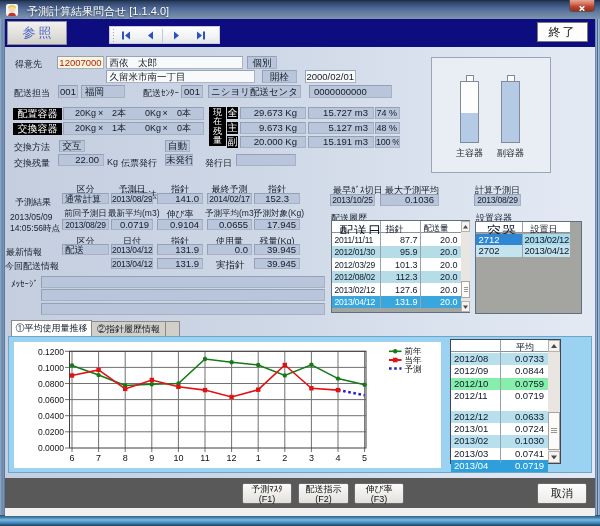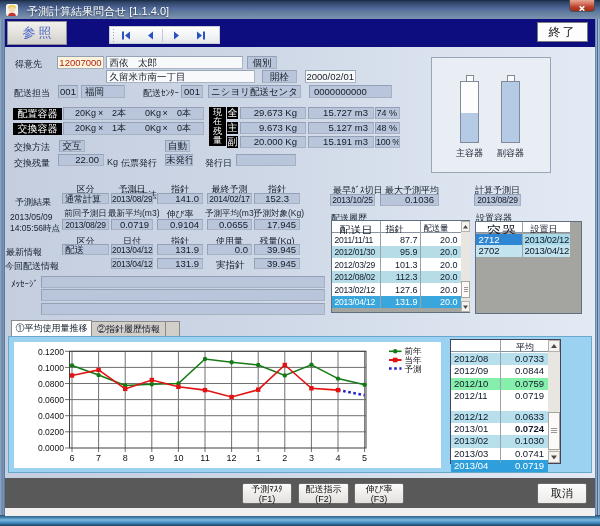--- a/index.html
+++ b/index.html
@@ -190,21 +190,21 @@
 <div class="lbl" style="left:385px;top:184px;">最大予測平均</div>
 <div class="fld rt" style="left:380px;top:194px;width:59px;height:11.5px;line-height:10px;padding-right:4px;font-size:9.5px;">0.1036</div>
 <div class="lbl" style="left:475px;top:184px;">計算予測日</div>
 <div class="fld ctr" style="left:474px;top:194px;width:47px;height:11.5px;line-height:10px;font-size:8.5px;letter-spacing:-0.2px;">2013/08/29</div>
 
 <div class="lbl" style="left:331px;top:211.5px;">配送履歴</div>
 <div class="lbl" style="left:476px;top:211.5px;">設置容器</div>
 
 <div class="abs" style="left:330.5px;top:220px;width:139.5px;height:92.5px;border:1px solid #60707e;background:#fff;">
   <div class="abs" style="left:0;top:0;width:129px;height:12px;border-bottom:1px solid #8a949e;background:#fff;">
-    <span class="abs" style="left:8px;top:1.5px;font-size:11px;color:#101828;">配送日</span>
+    <span class="abs" style="left:8px;top:1.5px;font-size:14px;color:#101828;">配送日</span>
       <span class="abs" style="left:54px;top:1.5px;font-size:9px;color:#101828;">指針</span>
       <span class="abs" style="left:92px;top:1.5px;font-size:8.5px;letter-spacing:-0.3px;color:#101828;">配送量</span>
   </div>
   <div class="abs" style="left:0;top:12.5px;width:129px;height:12.4px;background:#fff;"></div>
   <div class="abs" style="left:0;top:24.9px;width:129px;height:12.4px;background:#b6dce8;"></div>
   <div class="abs" style="left:0;top:37.3px;width:129px;height:12.4px;background:#fff;"></div>
   <div class="abs" style="left:0;top:49.7px;width:129px;height:12.4px;background:#b6dce8;"></div>
   <div class="abs" style="left:0;top:62.1px;width:129px;height:12.4px;background:#fff;"></div>
   <div class="abs" style="left:0;top:74.5px;width:129px;height:12.4px;background:#3aa6de;"></div>
   <div class="abs" style="left:0;top:86.9px;width:129px;height:4px;background:#a4a4a0;"></div>
@@ -395,21 +395,21 @@
   <div style="position:relative;height:21px;line-height:12px;background:#fff;">
       <span style="position:absolute;left:3px;">2012/11</span>
       <span style="position:absolute;right:4px;">0.0719</span>
     </div>
   <div style="position:relative;height:12.3px;line-height:12px;background:#b8e0ec;">
       <span style="position:absolute;left:3px;">2012/12</span>
       <span style="position:absolute;right:4px;">0.0633</span>
     </div>
   <div style="position:relative;height:12.3px;line-height:12px;background:#fff;">
       <span style="position:absolute;left:3px;">2013/01</span>
-      <span style="position:absolute;right:4px;font-weight:bold;">0.0724</span>
+      <span style="position:absolute;right:4px;">0.0724</span>
     </div>
   <div style="position:relative;height:12.3px;line-height:12px;background:#b8e0ec;">
       <span style="position:absolute;left:3px;">2013/02</span>
       <span style="position:absolute;right:4px;">0.1030</span>
     </div>
   <div style="position:relative;height:12.3px;line-height:12px;background:#fff;">
       <span style="position:absolute;left:3px;">2013/03</span>
       <span style="position:absolute;right:4px;">0.0741</span>
     </div>
   <div style="position:relative;height:12.3px;line-height:12px;background:#2f9fdc;color:#fff;">

